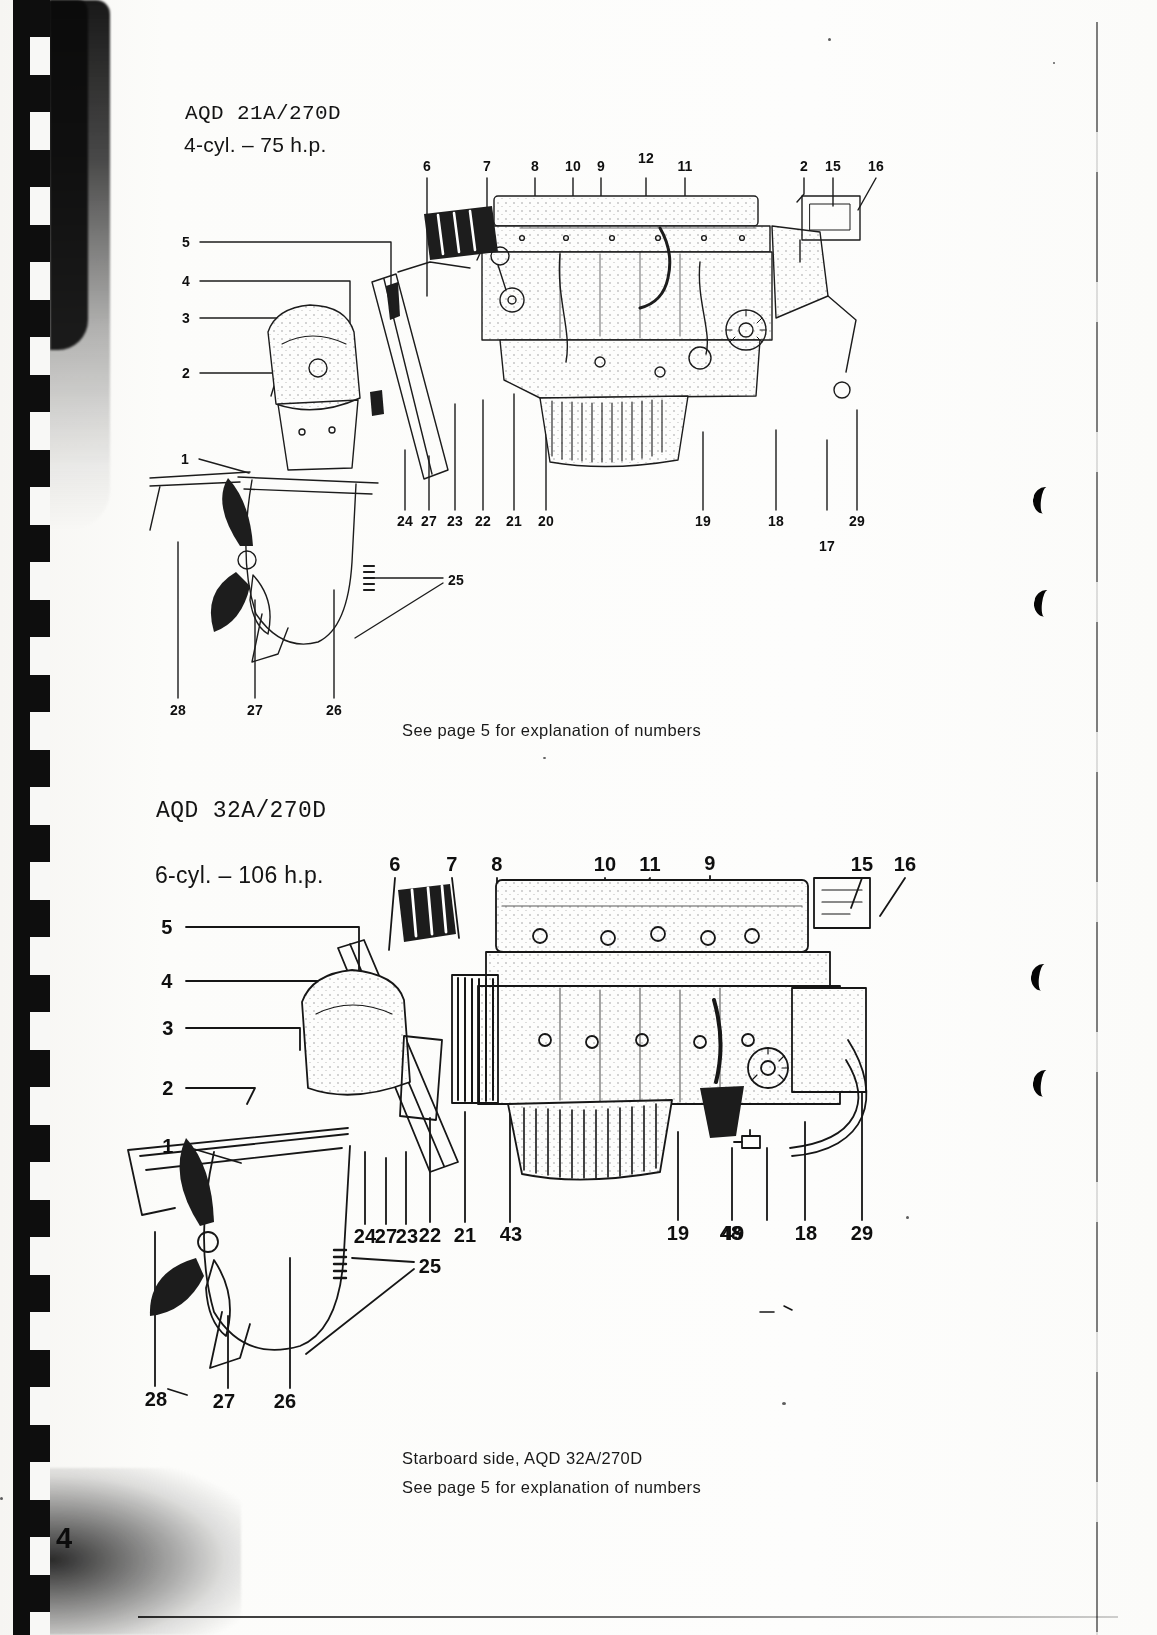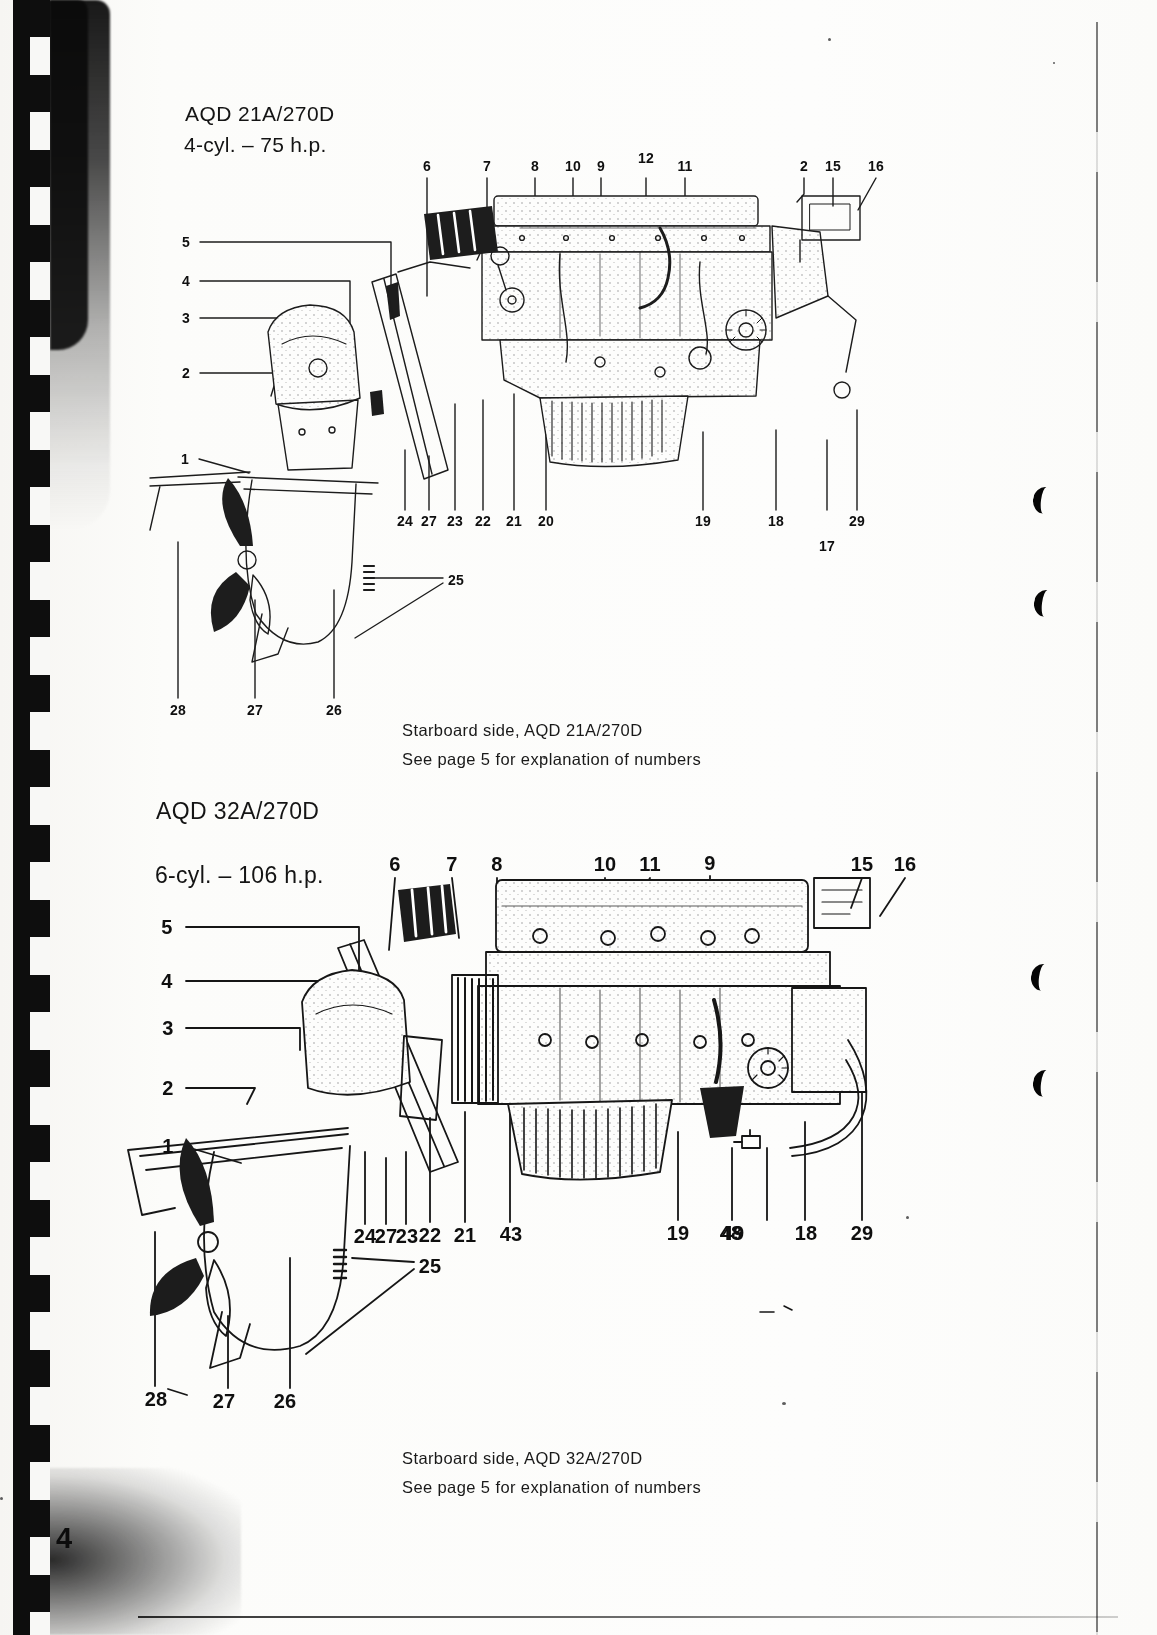--- a/index.html
+++ b/index.html
@@ -21,21 +21,21 @@
     filter:blur(1px);}
   .page-number{position:absolute;left:56px;top:1522px;font-size:29px;font-weight:bold;color:#0c0c0c;}
   .right-line{position:absolute;left:1096px;top:22px;height:1613px;width:2px;
     background:repeating-linear-gradient(180deg,rgba(0,0,0,.5) 0 110px,rgba(0,0,0,.12) 110px 150px);}
   .bottom-line{position:absolute;left:138px;top:1616px;width:980px;height:2px;
     background:linear-gradient(90deg,rgba(0,0,0,.8),rgba(0,0,0,.55) 55%,rgba(0,0,0,.18));}
   .crescent{position:absolute;width:16px;height:27px;border-radius:50%;
     border-left:8px solid #060606;transform:rotate(7deg);}
   .speck{position:absolute;border-radius:50%;background:#5d5d5d;}
   
-  .fig-title{position:absolute;font-size:21px;letter-spacing:.4px;color:#141414;}
+  .fig-title{position:absolute;font-size:21px;letter-spacing:.4px;color:#141414;font-family:Liberation Mono, monospace;}
   .fig-subtitle{position:absolute;font-size:21px;letter-spacing:.3px;color:#141414;}
   .t2{font-size:23px;}
   .caption{position:absolute;font-size:16.5px;letter-spacing:.4px;color:#191919;line-height:29px;}
   
   .callout-layer{position:absolute;inset:0;pointer-events:none;}
   .callout{position:absolute;transform:translate(-50%,-50%);color:#0f0f0f;white-space:nowrap;}
   .layer-sm .callout{font-size:14px;font-weight:bold;letter-spacing:.2px;}
   .layer-lg .callout{font-size:20px;font-weight:bold;letter-spacing:.2px;}
   svg.artwork{position:absolute;left:0;top:0;}
 </style>
@@ -267,21 +267,20 @@
       <span class="callout" style="left: 731px; top: 1233px;">48</span>
       <span class="callout" style="left: 806px; top: 1233px;">18</span>
       <span class="callout" style="left: 862px; top: 1233px;">29</span>
       <span class="callout" style="left: 430px; top: 1266px;">25</span>
       <span class="callout" style="left: 156px; top: 1399px;">28</span>
       <span class="callout" style="left: 224px; top: 1401px;">27</span>
       <span class="callout" style="left: 285px; top: 1401px;">26</span>
     </div>
 
   <div class="caption" style="left:402px;top:716px;">
-    <div>Starboard side, AQD 21A/270D</div>
     <div>See page 5 for explanation of numbers</div>
   </div>
   <div class="caption" style="left:402px;top:1444px;">
     <div>Starboard side, AQD 32A/270D</div>
     <div>See page 5 for explanation of numbers</div>
   </div>
 
   <div class="page-number">4</div>
 
 </div>

